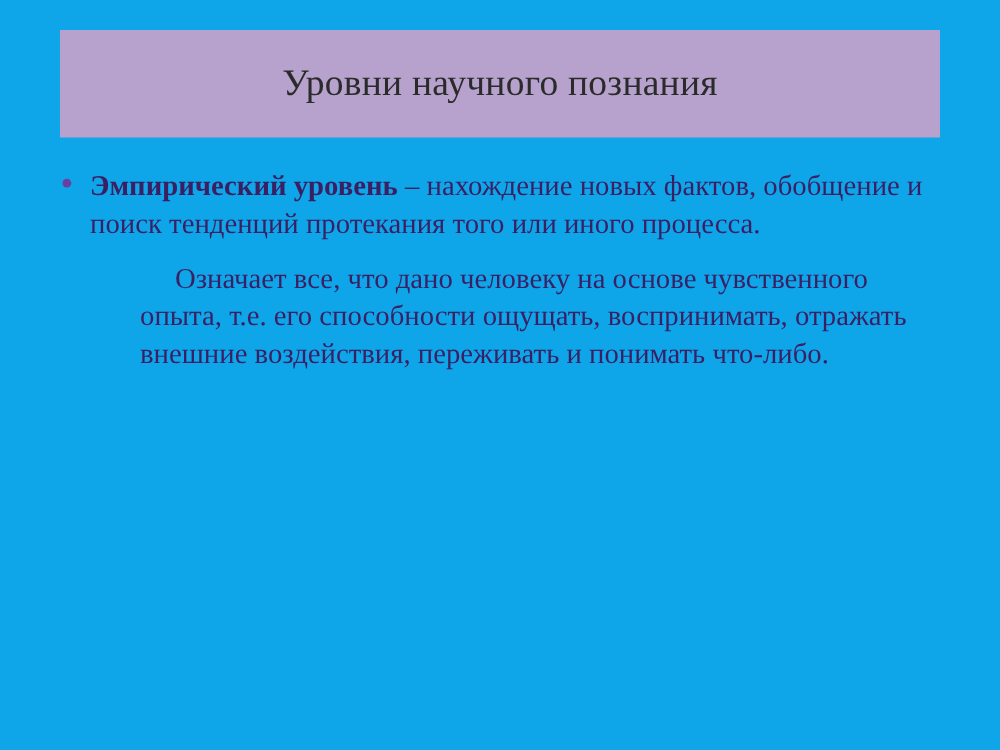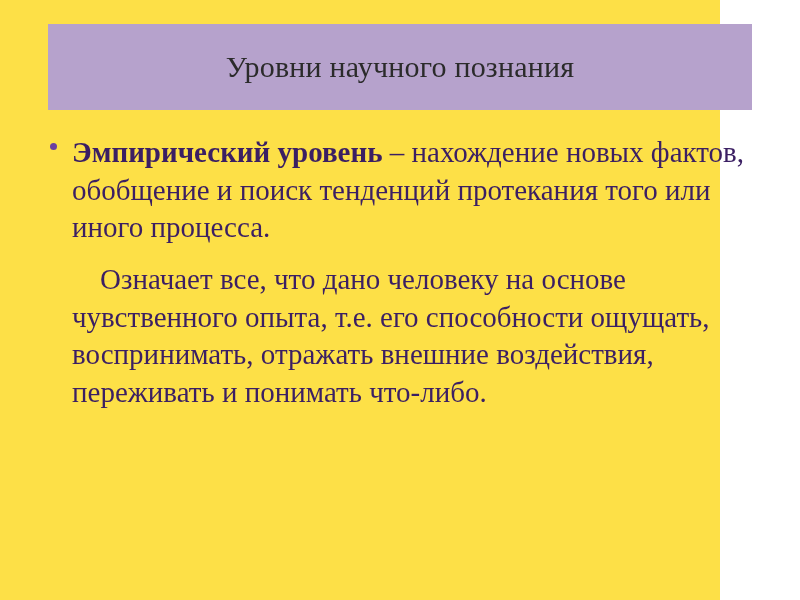--- a/index.html
+++ b/index.html
@@ -8,23 +8,23 @@
   }
   body {
     width: 800px;
     height: 600px;
     background: #ffffff;
     font-family: "Liberation Serif", serif;
     overflow: hidden;
   }
   .slide {
     position: relative;
-    width: 720px;
+    width: 800px;
     height: 600px;
-    background: #fde047;
+    background: #0ea5e9;
     box-sizing: border-box;
   }
   .title-band {
     position: absolute;
     left: 48px;
     top: 24px;
     width: 704px;
     height: 86px;
     background: #b6a2cc;
     display: flex;
@@ -57,29 +57,30 @@
     position: absolute;
     left: 8px;
     top: 9px;
     width: 7px;
     height: 7px;
     background: #6b3fa0;
     border-radius: 50%;
   }
   .para {
     font-family: "Liberation Serif", serif;
-    font-size: 29px;
+    font-size: 23px;
     line-height: 1.30;
     color: #3b1f63;
     margin: 0;
     text-align: left;
   }
   .para.indent {
     text-indent: 28px;
     margin-top: 14px;
+    margin-left: 40px;
   }
   .lead {
     font-weight: bold;
     color: #3b1f63;
   }
 </style>
 </head>
 <body>
 
 <div class="slide">

